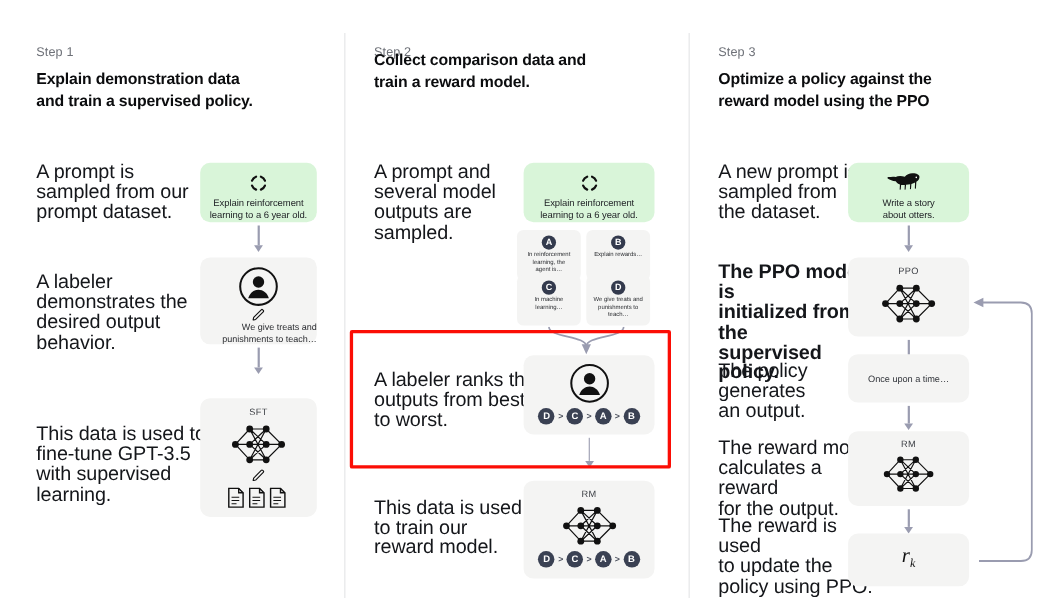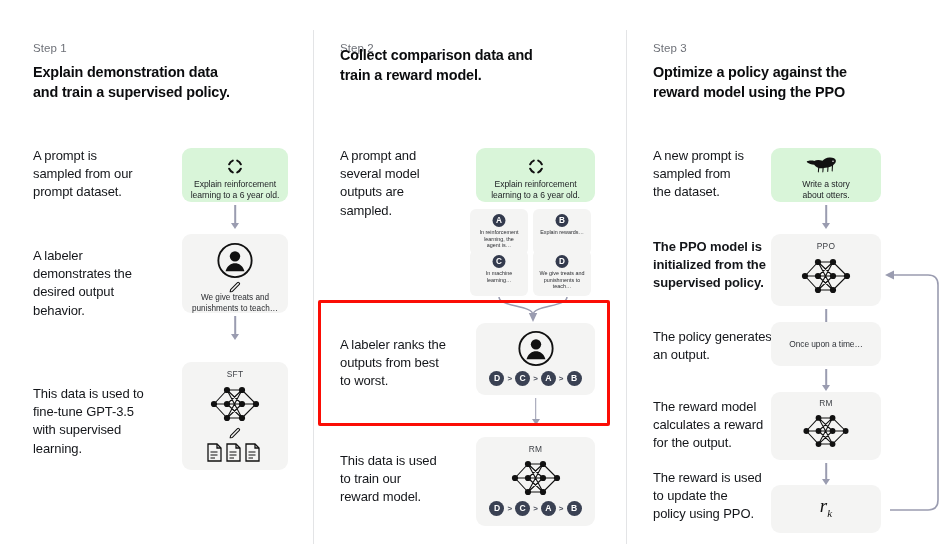--- a/index.html
+++ b/index.html
@@ -18,29 +18,29 @@
   .col-divider{position:absolute;top:30px;width:1px;height:514px;background:#e3e4e6;}
   .div-1{left:313px;}
   .div-2{left:626px;}
 
   
   .step-label{position:absolute;font-size:11.5px;color:#6e7178;letter-spacing:.1px;}
   .step-title{position:absolute;font-size:14.4px;font-weight:700;line-height:19.5px;
               color:#0b0c0e;letter-spacing:-.15px;}
 
   
-  .note{position:absolute;font-size:13px;line-height:18.2px;color:#14161a;
+  .note{position:absolute;font-size:18px;line-height:18.2px;color:#14161a;
         letter-spacing:-.1px;}
 
   
   .card{position:absolute;border-radius:9px;background:#f4f4f3;}
   .card.green{background:#d9f5d9;}
   .card-text{position:absolute;left:0;right:0;text-align:center;
              font-size:8.6px;line-height:11.4px;color:#222428;letter-spacing:-.05px;}
-  .card-caption{position:absolute;left:0;right:0;text-align:center;
+  .card-caption{position:absolute;left:0;right:0;text-align:right;
                 font-size:8.2px;line-height:10.6px;color:#2a2c30;}
   .card-tag{position:absolute;left:0;right:0;text-align:center;
             font-size:8.4px;color:#3c3f45;letter-spacing:.3px;}
   .card-out{position:absolute;left:0;right:0;text-align:center;
             font-size:8.4px;color:#31343a;letter-spacing:-.05px;}
 
   
   .opt{position:absolute;width:58px;height:46px;border-radius:6px;background:#f4f4f3;}
   .opt-badge{position:absolute;left:50%;transform:translateX(-50%);top:5px;
              width:13px;height:13px;border-radius:50%;background:#333a4d;

